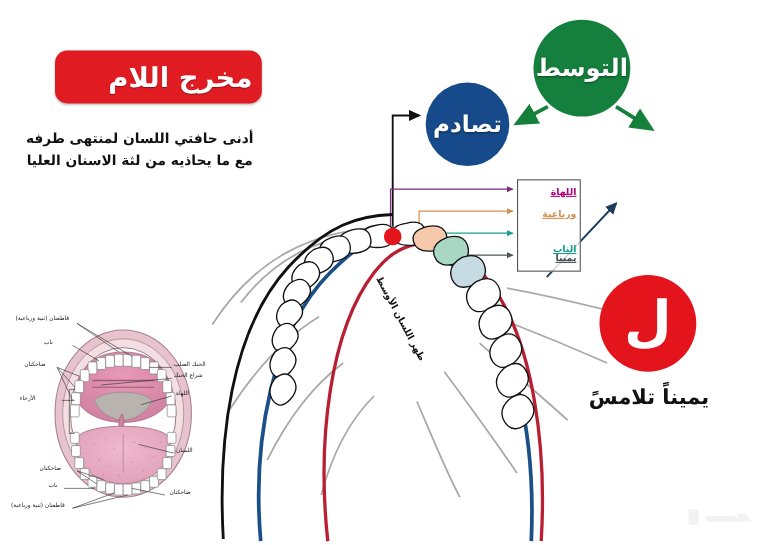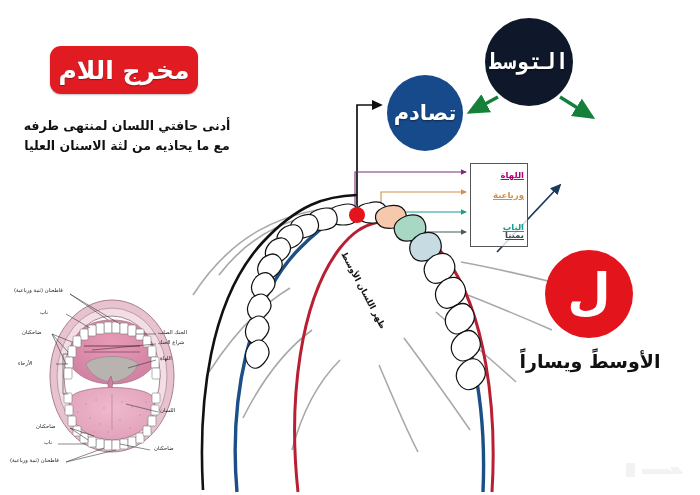--- a/index.html
+++ b/index.html
@@ -11,20 +11,21 @@
     overflow:hidden;position:relative;
   }
   #stage{position:absolute;inset:0;width:700px;height:495px;}
 
   
   .badge{
     position:absolute;left:50px;top:46px;width:148px;height:48px;
     background:#e01b22;border-radius:11px;
     display:flex;align-items:center;justify-content:center;
     box-shadow:0 1px 2px rgba(0,0,0,.25);
+    padding-left:40px;
   }
   .badge-text{
     color:#fff;font-size:25px;font-weight:bold;line-height:1;
     letter-spacing:.5px;direction:rtl;
     text-shadow:0 1px 1px rgba(0,0,0,.35);
   }
 
   .subtitle{
     position:absolute;left:18px;top:116px;width:218px;
     text-align:center;direction:rtl;color:#111;
@@ -32,21 +33,21 @@
   }
   .subtitle div{white-space:nowrap;}
 
   
   .circ{
     position:absolute;border-radius:50%;
     display:flex;align-items:center;justify-content:center;
     color:#fff;font-weight:bold;direction:rtl;
     text-shadow:0 1px 2px rgba(0,0,0,.45);
   }
-  .circ.green{background:#0f172a;font-family:Liberation Mono, monospace;}
+  .circ.green{background:#15803d;}
   .circ.blue{background:#164a8a;}
   .circ.red{background:#e3141b;}
 
   #circ-tawassut{left:485px;top:18px;width:88px;height:88px;font-size:22px;}
   #circ-tasadum{left:387px;top:75px;width:76px;height:76px;font-size:21px;}
   #circ-talamus{left:562px;top:98px;width:82px;height:82px;font-size:22px;}
 
   #circ-laam{left:545px;top:250px;width:88px;height:88px;font-size:50px;}
   #circ-laam .circ-label{text-shadow:none;line-height:.9;margin-top:-4px;}
 
@@ -224,21 +225,21 @@
     <span class="circ-label">التوسط</span>
   </div>
   <div class="circ blue" id="circ-tasadum">
     <span class="circ-label">تصادم</span>
   </div>
   <div class="circ red" id="circ-laam">
     <span class="circ-label">ل</span>
   </div>
 
   <div class="bottom-note">
-    <div>الأوسطً ويساراً</div>
+    <div>يميناً تلامسً</div>
   </div>
 
   <div id="legend">
     <span class="row r0" style="color:#b5007d">اللهاة</span>
     <span class="row r1" style="color:#d09050">ورباعية</span>
     <span class="row r2" style="color:#1a9e8f">الناب</span>
     <span class="row r3" style="color:#3d4a4a">يمينا</span>
   </div>
 
   <div id="anatomy">

